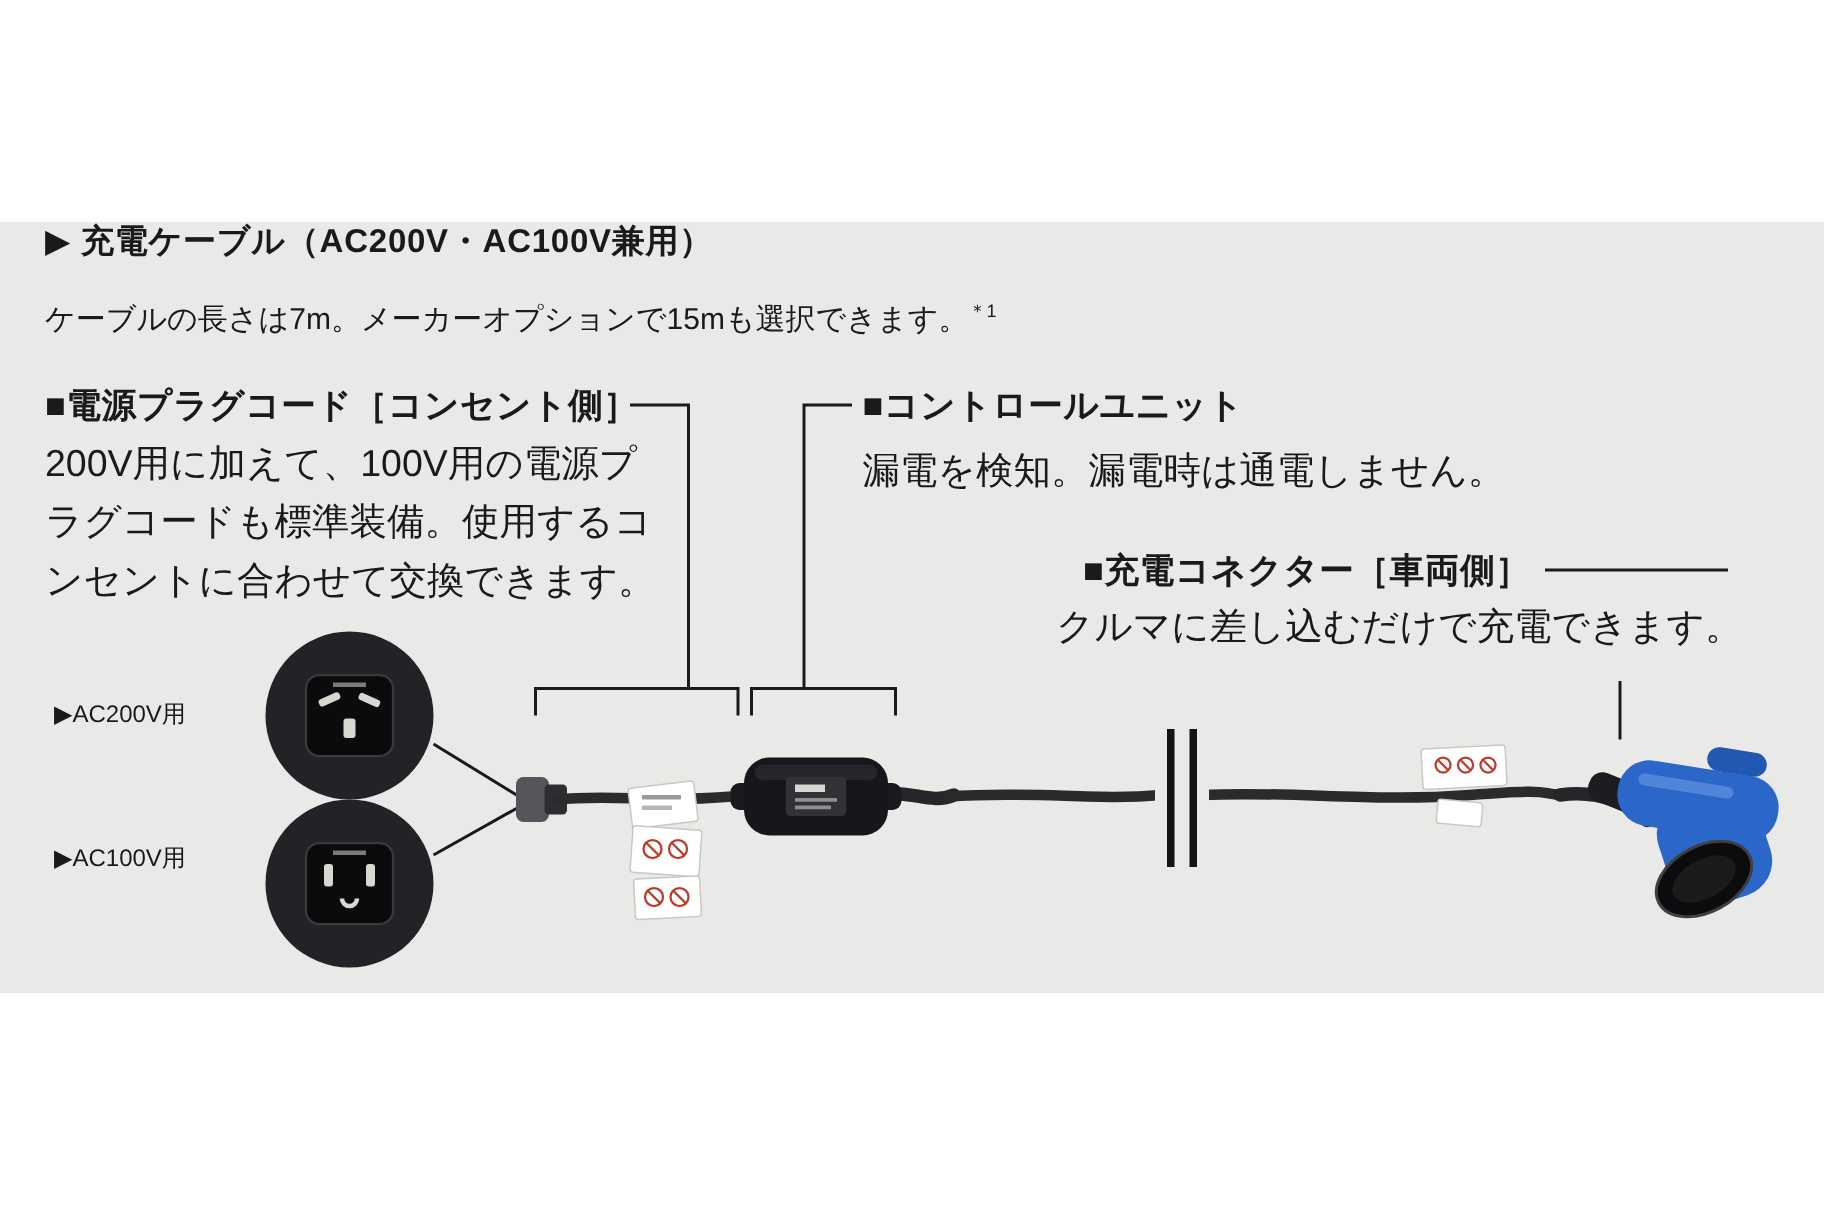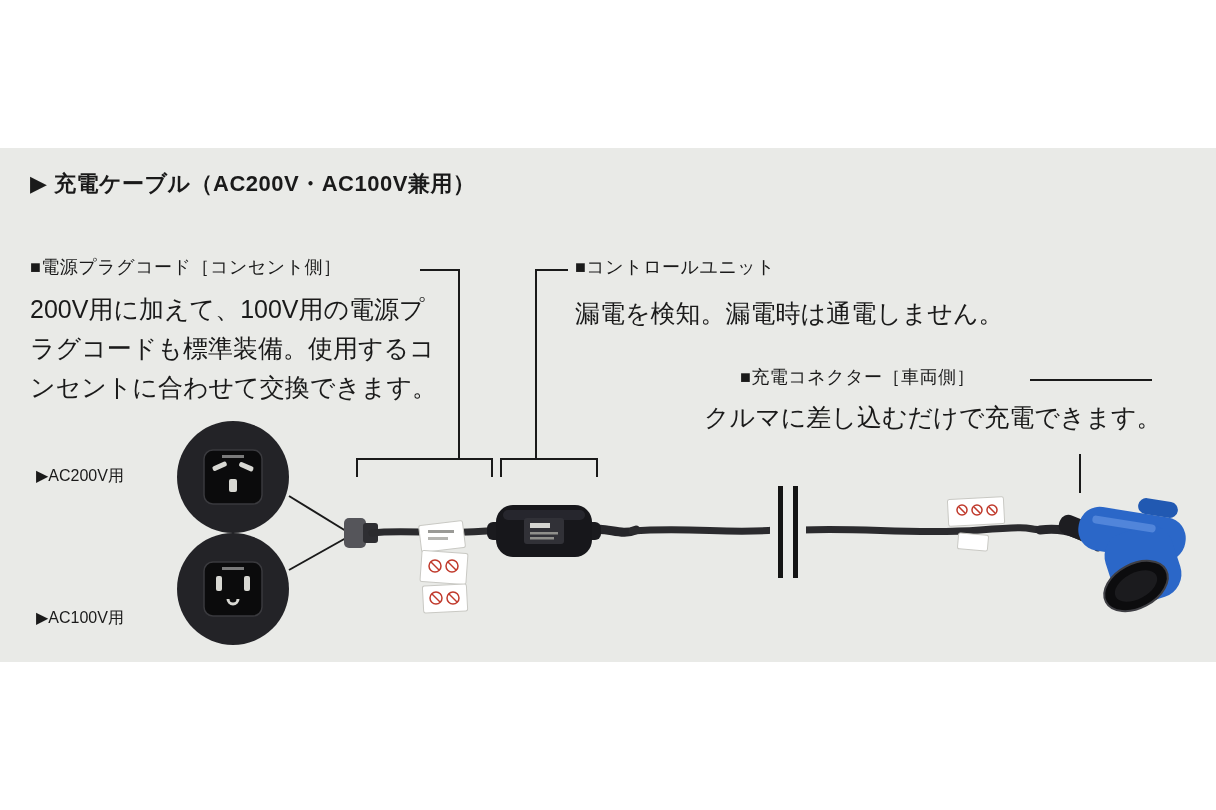--- a/index.html
+++ b/index.html
@@ -2,34 +2,34 @@
 <html style="--band_bg: #e9eae7; --text: #1a1a1a; --cable: #2b2b2e; --connector_blue: #2b67c8;"><head>
 <meta charset="utf-8">
 <style>
   html,body{margin:0;padding:0}
   body{width:1216px;height:810px;background:#ffffff;
        font-family:"Liberation Sans","DejaVu Sans",sans-serif;
        color:var(--text,#1a1a1a)}
   .page{position:relative;width:1216px;height:810px;overflow:hidden;background:#ffffff}
   .band{position:absolute;left:0;top:148px;width:1216px;height:514px;background:var(--band_bg,#e9eae7)}
   .abs{position:absolute}
-  .title{left:30px;top:169px;font-size:22px;font-weight:bold;letter-spacing:.5px}
+  .title{left:30px;top:146px;font-size:22px;font-weight:bold;letter-spacing:.5px}
   .subtitle{left:30px;top:199px;font-size:20px}
   .subtitle sup{font-size:12px}
-  .heading{font-size:18px;font-weight:normal;letter-spacing:.5px;white-space:nowrap}
+  .heading{font-size:23px;font-weight:bold;letter-spacing:.5px;white-space:nowrap}
   .h-plug{left:30px;top:255px}
   .h-ctrl{left:575px;top:255px}
-  .h-conn{left:740px;top:365px}
+  .h-conn{left:722px;top:365px}
   .body-text{font-size:25px}
   .b-plug{left:30px;top:290px;width:420px;line-height:39px}
   .b-ctrl{left:575px;top:297px;white-space:nowrap}
   .b-conn{left:704px;top:401px;white-space:nowrap}
   .plug-label{font-size:16px;font-weight:normal;white-space:nowrap}
   .l-200{left:36px;top:466px}
-  .l-100{left:36px;top:608px}
+  .l-100{left:36px;top:562px}
   .footnote{right:24px;top:620px;font-size:16px;white-space:nowrap}
   svg.overlay{position:absolute;left:0;top:0}
   .cable{stroke:var(--cable,#2b2b2e);stroke-width:7;fill:none;stroke-linecap:round}
   .cable-thick{stroke:#26262a;stroke-width:9;fill:none;stroke-linecap:round}
   .leader{stroke:#1a1a1a;stroke-width:2;fill:none}
   .blue{fill:var(--connector_blue,#2b67c8)}
   .bandfill{fill:var(--band_bg,#e9eae7)}
   .tag{fill:#ffffff;stroke:#c9c9c4;stroke-width:1}
   .pin{fill:#d8d8d3}
   .noicon{stroke:#c0392b;stroke-width:1.5;fill:none}
@@ -137,20 +137,21 @@
       <rect class="blue" x="1108" y="528" width="70" height="74" rx="24" transform="rotate(-18 1143 565)"></rect>
       <rect x="1138" y="500" width="40" height="16" rx="8" fill="#2159b2" transform="rotate(9 1158 508)"></rect>
       <rect x="1092" y="520" width="64" height="8" rx="4" fill="#6b9ae6" opacity="0.6" transform="rotate(9 1124 524)"></rect>
       <ellipse cx="1136" cy="586" rx="34" ry="22" fill="#0c0c0e" stroke="#3f3f44" stroke-width="2" transform="rotate(-28 1136 586)"></ellipse>
       <ellipse cx="1136" cy="586" rx="23" ry="13" fill="#1b1b1e" transform="rotate(-28 1136 586)"></ellipse>
     </g>
   </svg>
 
   <div class="abs title">▶ 充電ケーブル（AC200V・AC100V兼用）</div>
 
+  <div class="abs subtitle"><span>ケーブルの長さは7m。メーカーオプションで15mも選択できます。</span><sup>＊1</sup></div>
 
   <div class="abs heading h-plug">■電源プラグコード［コンセント側］</div>
   <div class="abs body-text b-plug">200V用に加えて、100V用の電源プラグコードも標準装備。使用するコンセントに合わせて交換できます。</div>
 
   <div class="abs body-text b-ctrl">漏電を検知。漏電時は通電しません。</div>
   <div class="abs heading h-ctrl">■コントロールユニット</div>
 
   <div class="abs heading h-conn">■充電コネクター［車両側］</div>
   <div class="abs body-text b-conn">クルマに差し込むだけで充電できます。</div>
 

